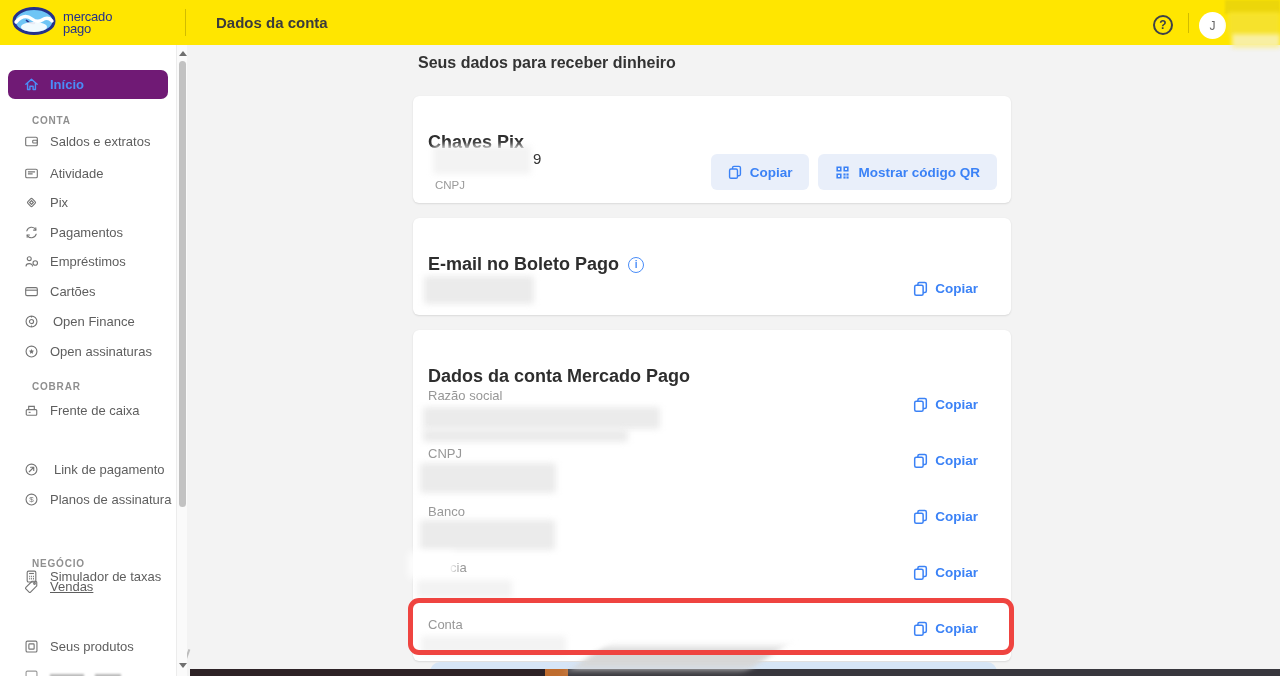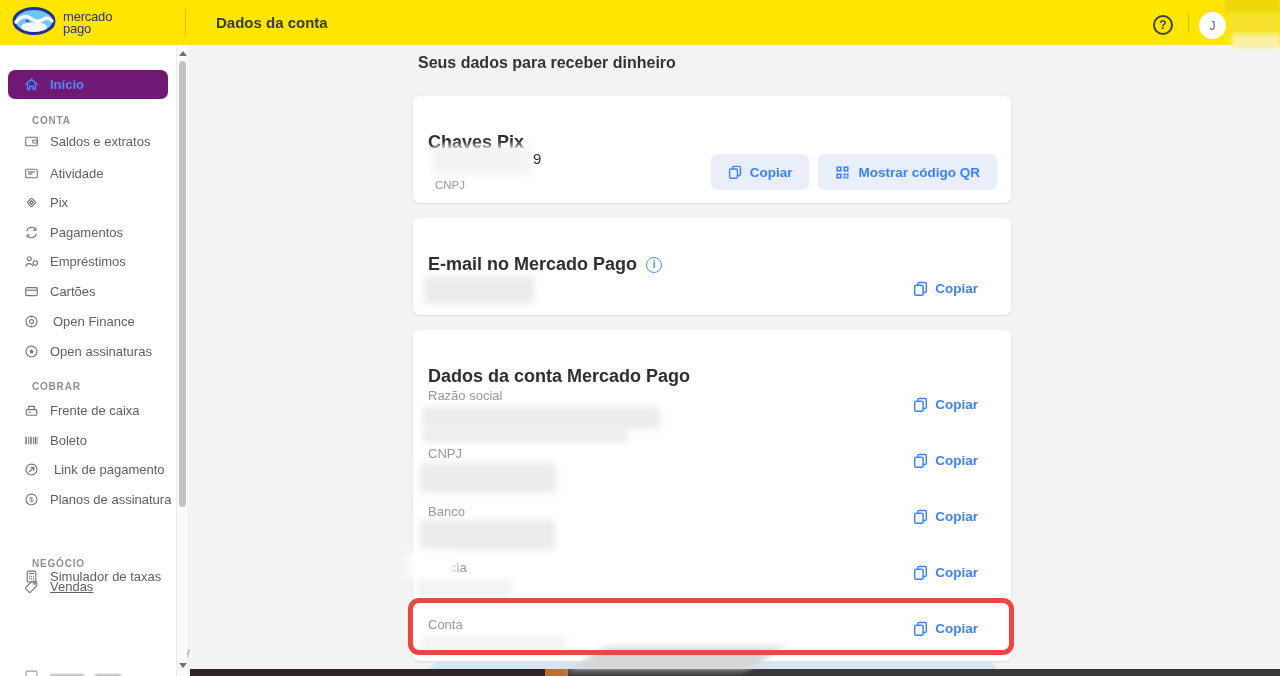--- a/index.html
+++ b/index.html
@@ -176,31 +176,20 @@
   <div class="nav-header" style="top:336px;">COBRAR</div>
 
   <div class="nav-item" style="top:350px;">
     <svg width="15" height="15" viewBox="0 0 16 16" stroke="#757575" stroke-width="1.2" fill="none">
       <rect x="2.4" y="7" width="11.2" height="6" rx="1"></rect>
         <path d="M5 7 V3.6 h6 V7 M5 3.6 h6"></path>
         <path d="M5 10 h2"></path>
     </svg>
     <span>Frente de caixa</span>
   </div>
-  <div class="nav-item" style="top:380px;">
-    <svg width="15" height="15" viewBox="0 0 16 16" stroke="#757575" fill="none">
-      <path d="M2.2 4 v8" stroke-width="1.6"></path>
-        <path d="M5 4 v8" stroke-width="1"></path>
-        <path d="M7.4 4 v8" stroke-width="1.6"></path>
-      <path d="M10 4 v8" stroke-width="1"></path>
-        <path d="M12.2 4 v8" stroke-width="1.6"></path>
-        <path d="M14 4 v8" stroke-width="0.8"></path>
-    </svg>
-    <span>Boleto</span>
-  </div>
   <div class="nav-item" style="top:409px;gap:15px;">
     <svg width="15" height="15" viewBox="0 0 16 16" stroke="#757575" stroke-width="1.2" fill="none" stroke-linecap="round">
       <circle cx="8" cy="8" r="5.8"></circle>
         <path d="M5.6 10.4 L10.4 5.6 M7 5.6 h3.4 v3.4"></path>
     </svg>
     <span>Link de pagamento</span>
   </div>
   <div class="nav-item" style="top:439px;">
     <svg width="15" height="15" viewBox="0 0 16 16" stroke="#757575" stroke-width="1.2" fill="none">
       <circle cx="8" cy="8" r="5.8"></circle>
@@ -218,20 +207,27 @@
   </div>
 
   <div class="nav-header" style="top:513px;">NEGÓCIO</div>
 
   <div class="nav-item" style="top:526px;text-decoration:underline;">
     <svg width="15" height="15" viewBox="0 0 16 16" stroke="#757575" stroke-width="1.2" fill="none" stroke-linejoin="round">
       <path d="M8.6 2.4 h3.8 a1.2 1.2 0 0 1 1.2 1.2 v3.8 L7 14 a1.1 1.1 0 0 1 -1.6 0 L2 10.6 a1.1 1.1 0 0 1 0 -1.6 Z"></path>
       <circle cx="11.2" cy="4.8" r="0.9"></circle>
     </svg>
     <span>Vendas</span>
+  </div>
+  <div class="nav-item" style="top:586px;">
+    <svg width="15" height="15" viewBox="0 0 16 16" stroke="#757575" stroke-width="1.2" fill="none">
+      <rect x="2.2" y="2.2" width="11.6" height="11.6" rx="1.4"></rect>
+        <rect x="5.2" y="5.2" width="5.6" height="5.6" rx="0.8"></rect>
+    </svg>
+    <span>Seus produtos</span>
   </div>
 
   <div class="nav-item" style="top:616px;">
     <svg width="15" height="15" viewBox="0 0 16 16" stroke="#9a9a9a" stroke-width="1.2" fill="none">
       <rect x="2.2" y="2.2" width="11.6" height="11.6" rx="1.4"></rect>
     </svg>
     <span class="partial-strip" style="position:static;width:34px;height:5px;"></span>
     <span class="partial-strip" style="position:static;width:26px;height:5px;"></span>
   </div>
 </nav>
@@ -269,21 +265,21 @@
           <rect x="9" y="12.2" width="2.3" height="2.3"></rect>
             <rect x="12.2" y="12.2" width="2.3" height="2.3"></rect>
         </svg>
         <span>Mostrar código QR</span>
       </button>
     </div>
   </section>
 
   <section class="card" style="top:173px; height:97px;">
     <h2 class="card-title">
-      <span>E-mail no Mercado Pago</span><span class="info-icon">i</span>
+      <span>E-mail no Boleto Pago</span><span class="info-icon">i</span>
     </h2>
     <div class="redact" style="left:11px; top:58px; width:110px; height:28px;"></div>
     <div class="copy-link" style="top:63px;">
       <svg width="15" height="15" viewBox="0 0 16 16">
         <rect x="5.2" y="1.6" width="9" height="10.6" rx="1.6" fill="none" stroke="#3b82f6" stroke-width="1.6"></rect>
         <rect x="1.8" y="4.6" width="9" height="10.6" rx="1.6" fill="#ffffff" stroke="#3b82f6" stroke-width="1.6"></rect>
       </svg>
       <span>Copiar</span>
     </div>
   </section>

